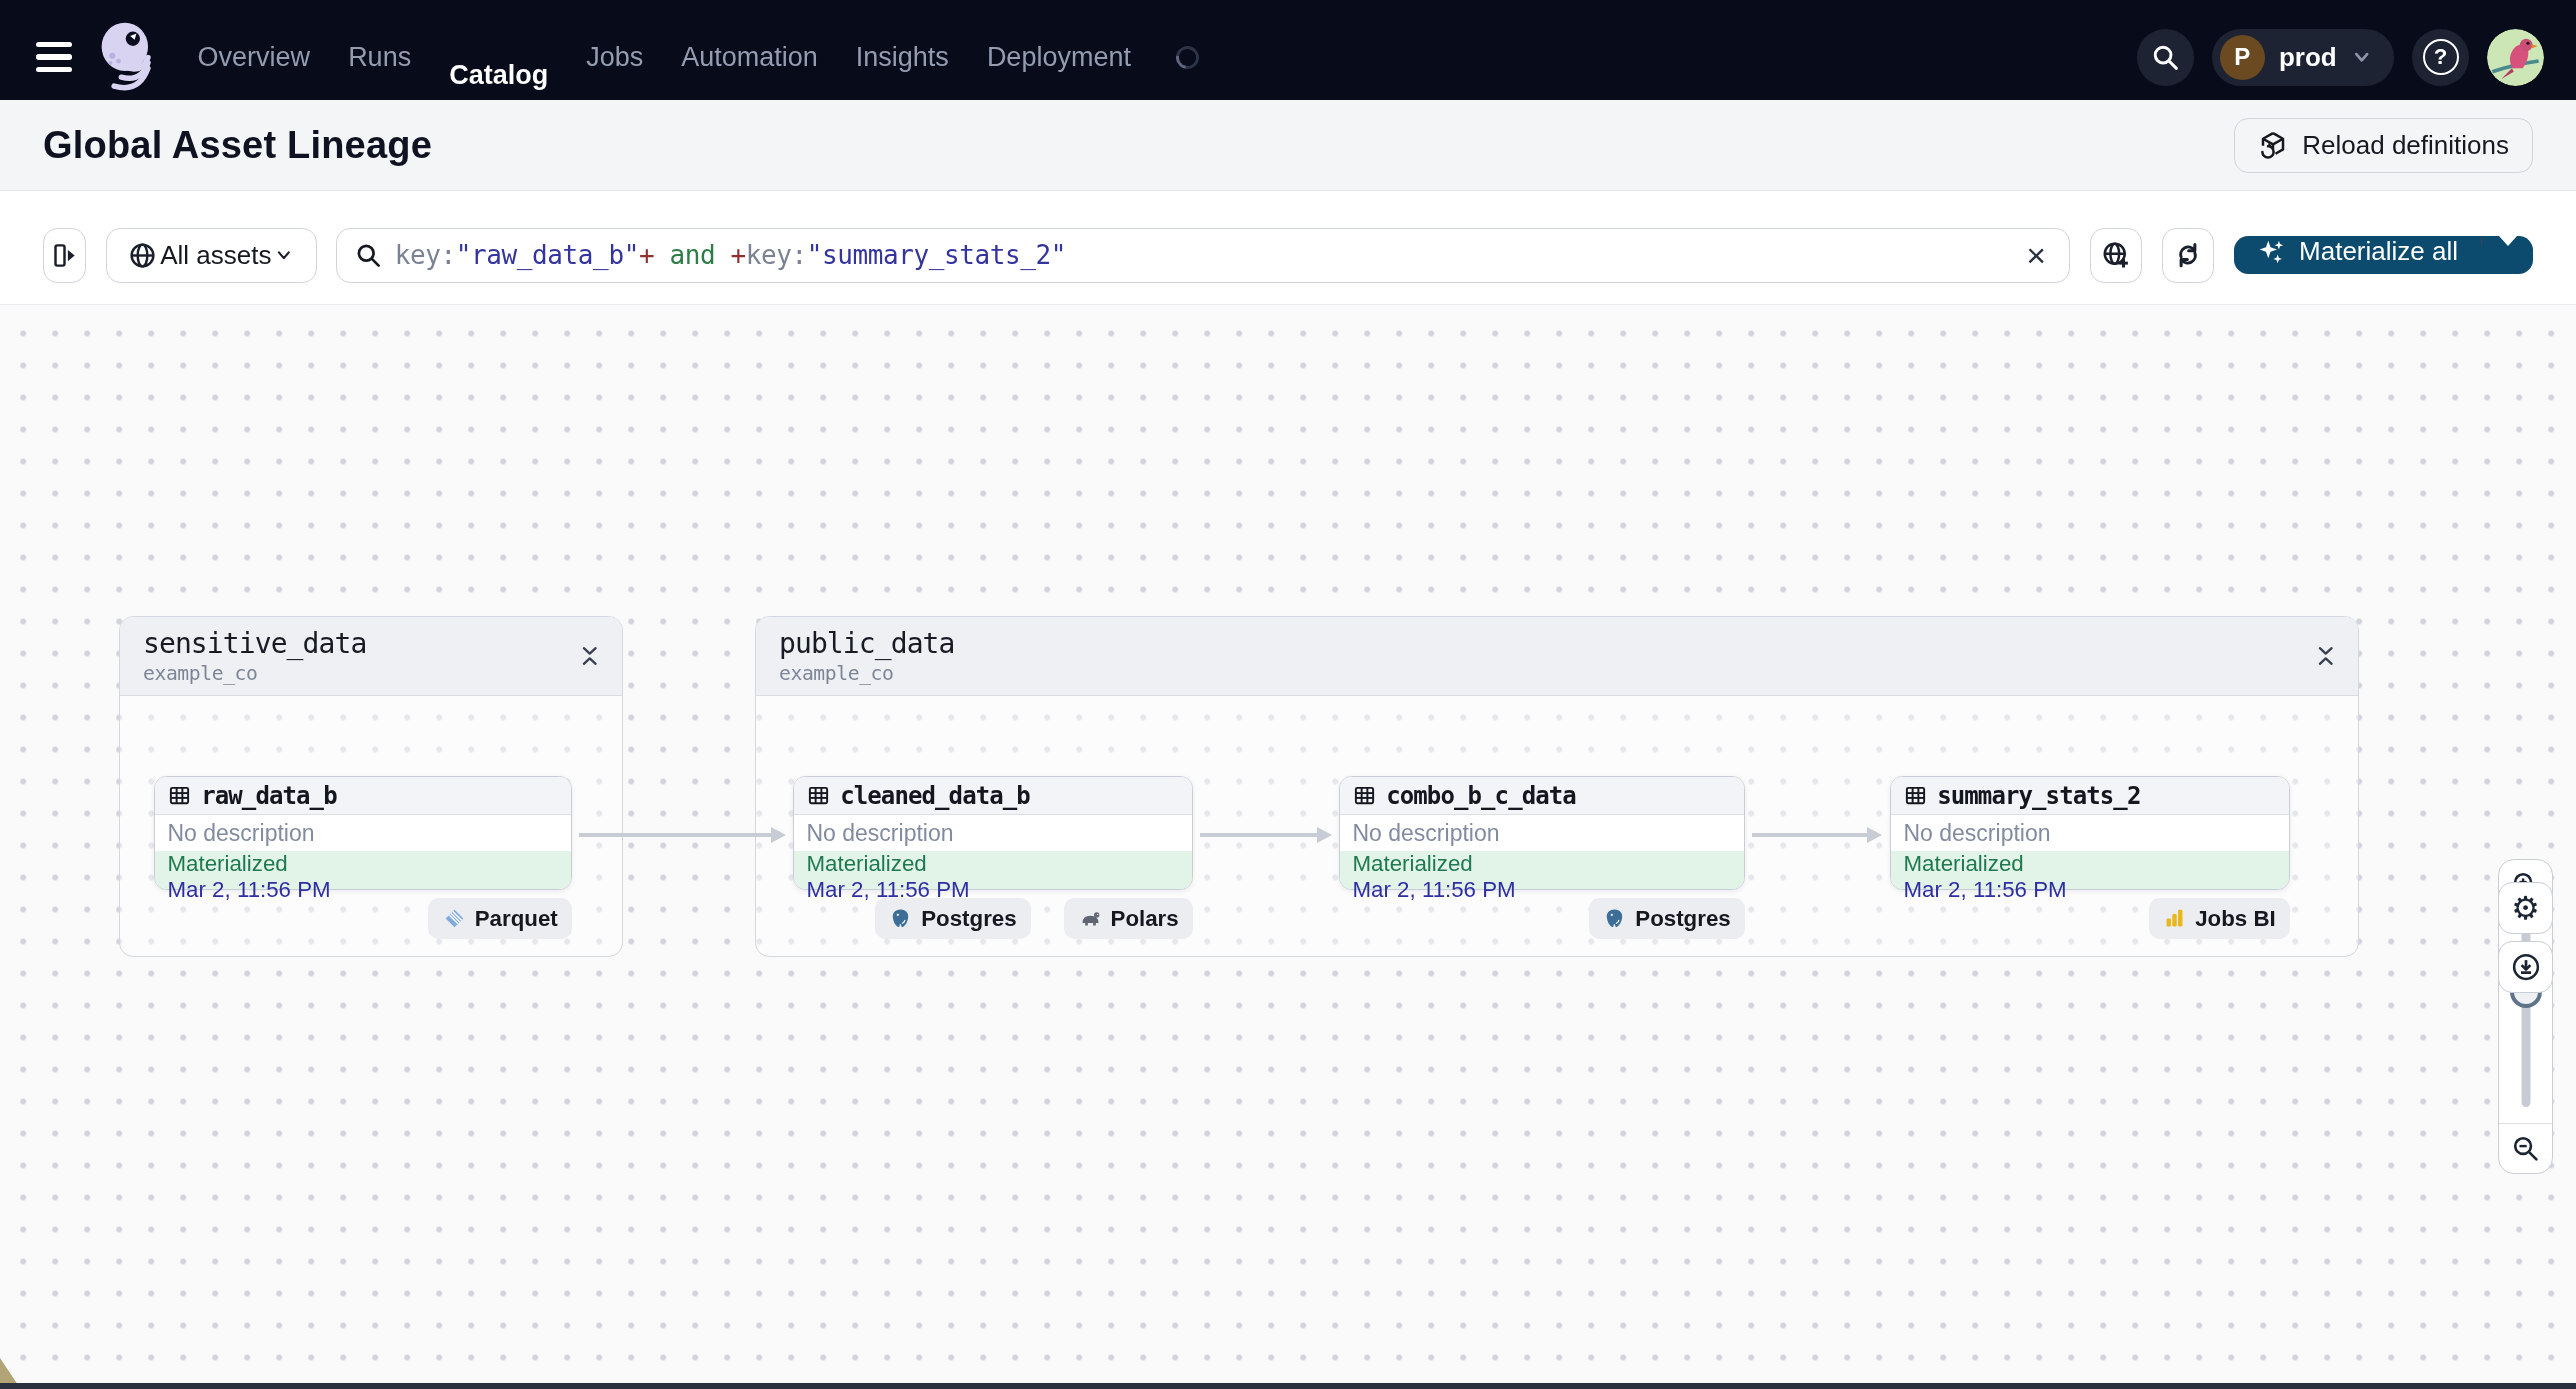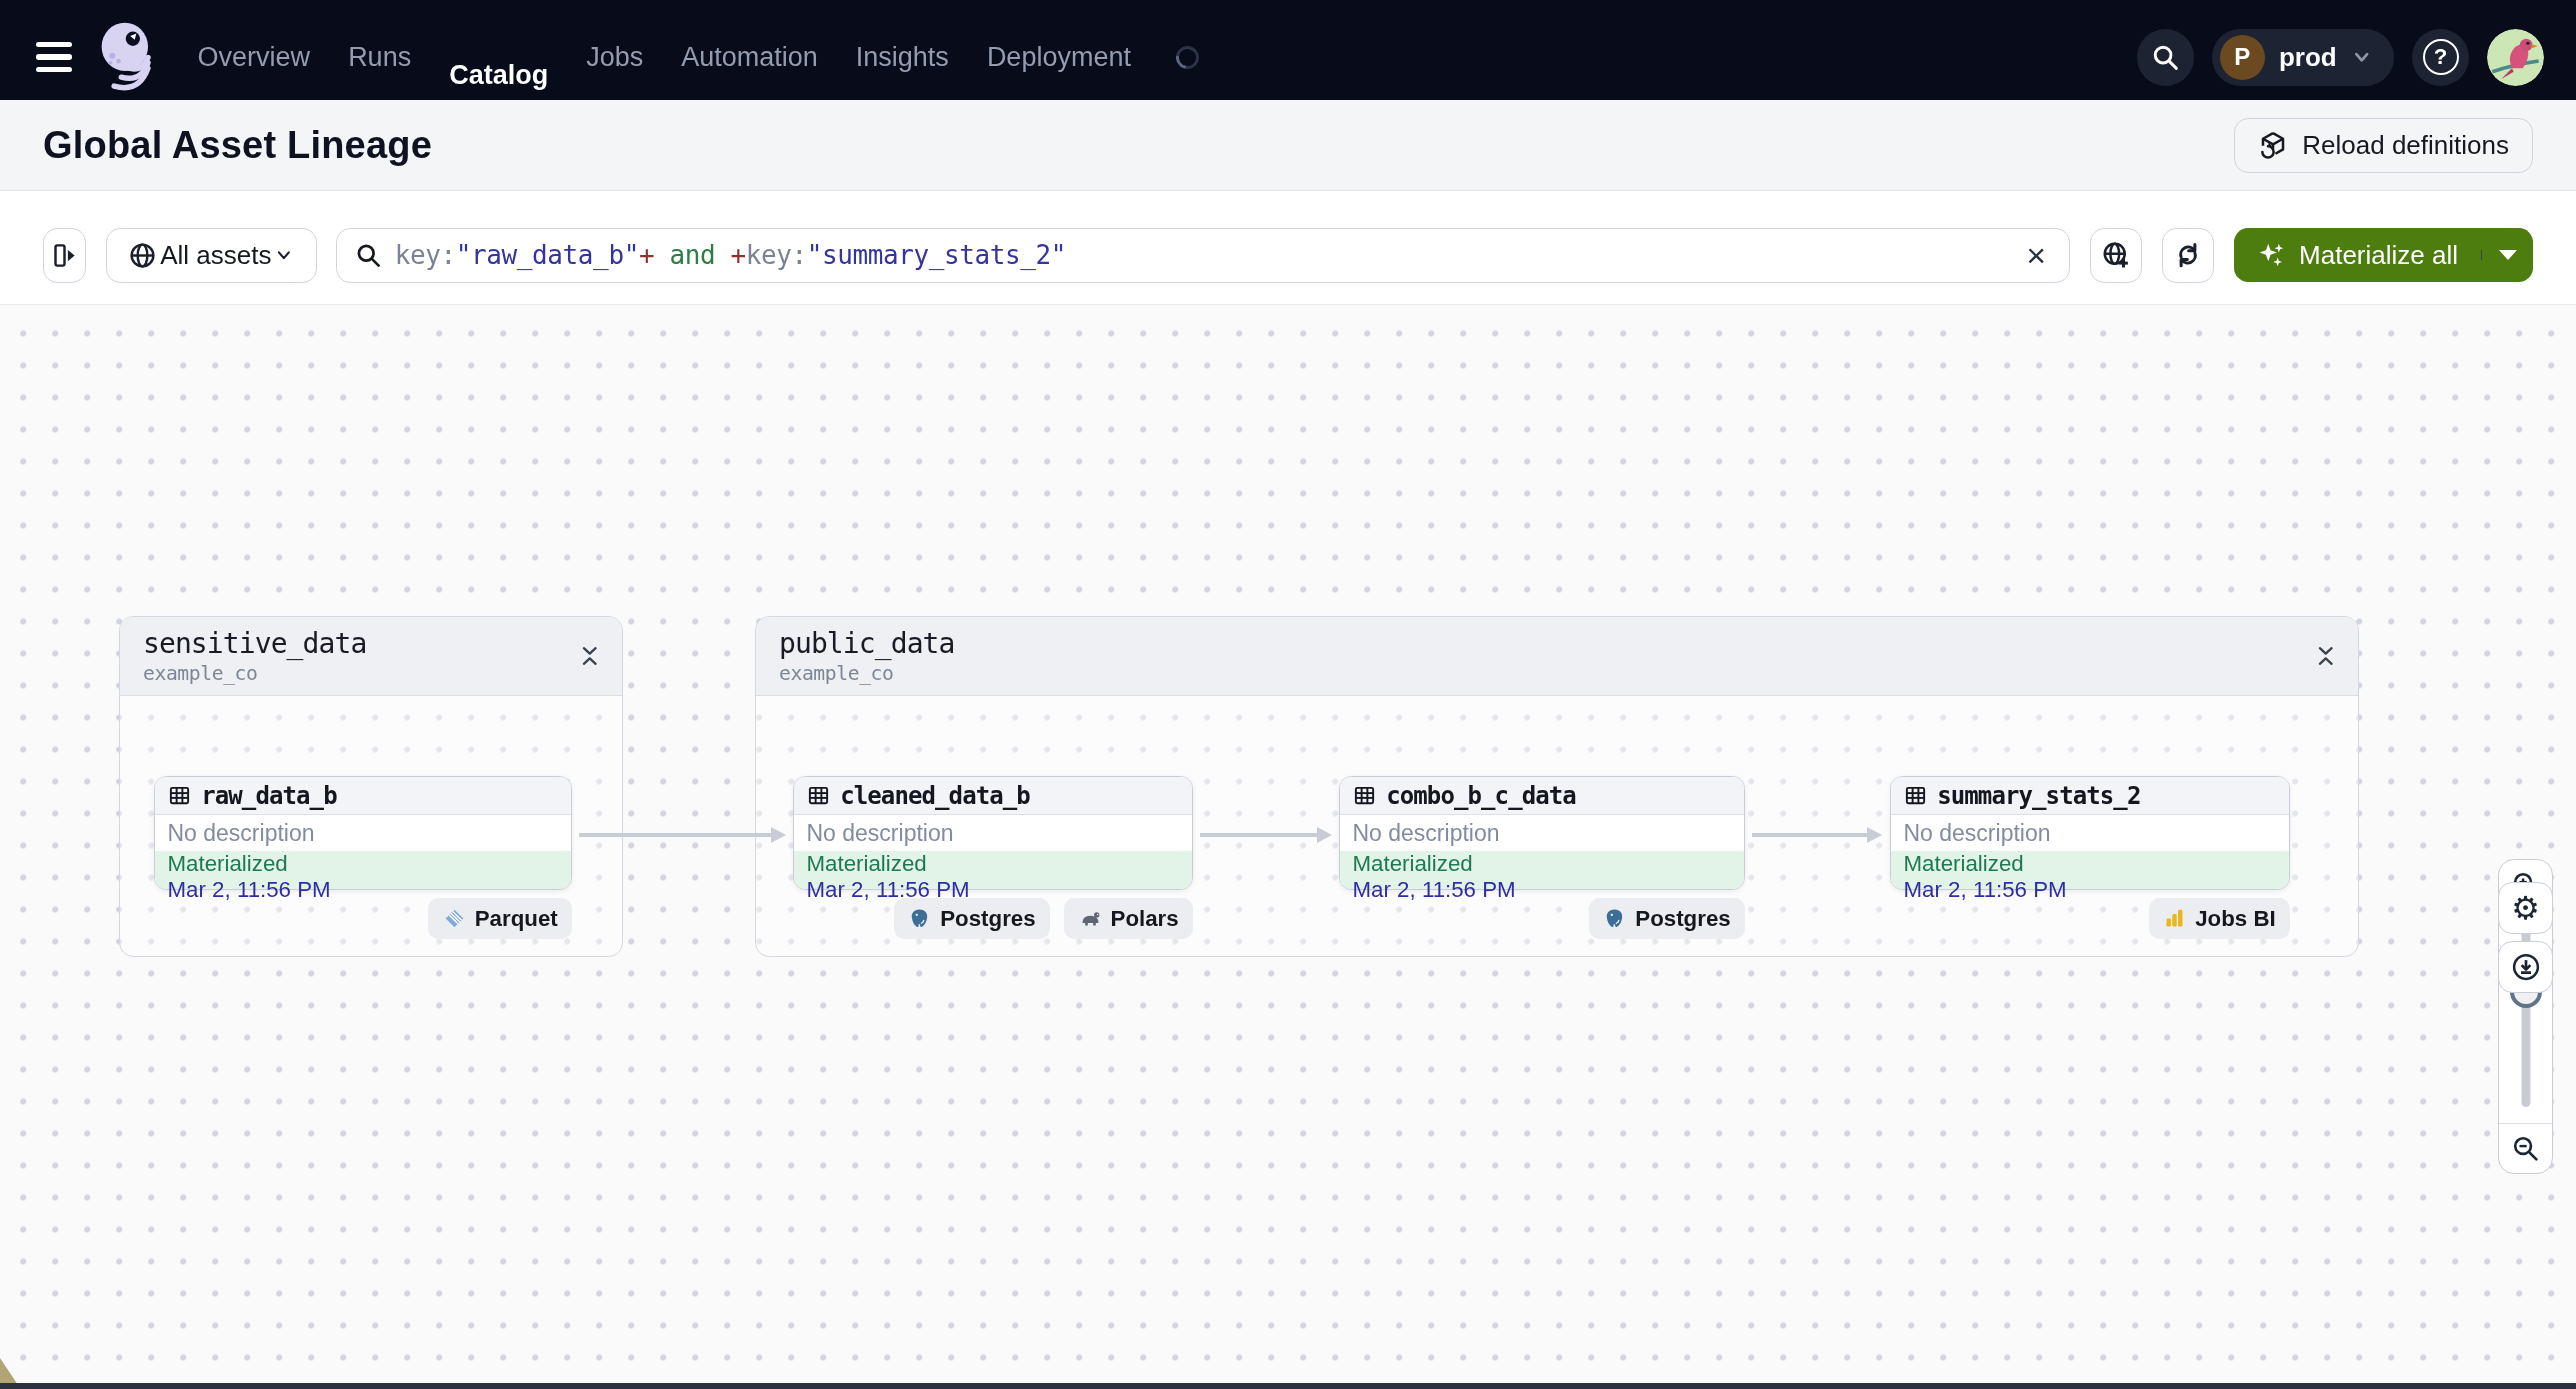--- a/index.html
+++ b/index.html
@@ -46,21 +46,21 @@
   .tb-btn { height:55px; border:1.8px solid #d0d4dc; border-radius:14.3px; background:#fff;
             display:flex; align-items:center; justify-content:center; cursor:pointer; }
   .tb-sq { width:52px; }
   .panel-toggle { width:43px; }
   .scope-btn { padding:0 21.5px; gap:3px; font-size:26px; color:#15181f; font-weight:500; }
   .search-box { flex:1; height:55px; border:1.8px solid #d0d4dc; border-radius:14.3px; background:#fff;
                 display:flex; align-items:center; padding:0 18px; gap:12.5px; cursor:text; }
   .query { font-size:26px; white-space:pre; flex:1; letter-spacing:-0.4px; }
   .q-field { color:#7b8294; } .q-value { color:#34349e; } .q-plus { color:#8f3131; } .q-and { color:#2e7d46; }
   .clear-x { font-size:34px; color:#2a3140; line-height:1; cursor:pointer; padding:0 5.4px; }
-  .materialize { height:54px; border-radius:14.3px; background:#4d7c0f; display:flex; align-items:center;
+  .materialize { height:38px; border-radius:14.3px; background:#0c4a6e; display:flex; align-items:flex-start;
                  overflow:hidden; cursor:pointer; }
   .mat-main { display:flex; align-items:center; gap:12.5px; padding:0 23px; color:#fff; font-size:26px; font-weight:500; }
   .mat-caret { width:52px; display:flex; align-items:center; justify-content:center; border-left:1.8px solid #3a4152; }
   .caret-down { width:0; height:0; border-left:9px solid transparent; border-right:9px solid transparent;
                 border-top:10.7px solid #fff; }
 
   
   .graph { position:absolute; left:0; top:304px; width:2576px; height:1085px; background:#fafafb;
            border-top:1.8px solid #e8eaee;
            background-image:radial-gradient(circle, #d2d4dd 2.7px, transparent 3.2px);
@@ -78,21 +78,21 @@
                display:flex; align-items:center; gap:10.7px; padding:0 12.5px; }
   .an-name { font-size:24px; font-weight:700; color:#14171f; letter-spacing:-0.9px; }
   .an-desc { height:36px; display:flex; align-items:center; padding:0 12.5px; font-size:23px; color:#828ba0; }
   .an-footer { height:38px; background:#e2f3e8; border-radius:0 0 10.7px 10.7px; display:flex; align-items:flex-start;
                justify-content:space-between; padding:0 12.5px;flex-direction:column; }
   .an-status { font-size:22.3px; color:#1e7a4e; }
   .an-time { font-size:22.3px; color:#2e2ea3; }
 
   .tag-row { position:absolute; display:flex; justify-content:flex-end; gap:14.3px; z-index:3; }
   .tag-pill { height:41px; background:#ecedf1; border-radius:10.7px; display:flex; align-items:center;
-              gap:9px; padding:0 14.3px; font-size:22.3px; font-weight:600; color:#15181f; }
+              gap:9px; padding:0 14.3px; font-size:22.3px; font-weight:600; color:#15181f;margin-left:19px; }
 
   .edge { position:absolute; height:3.6px; background:#c7ccd5; z-index:2; }
   .edge::after { content:""; position:absolute; right:-14.3px; top:-6.3px; width:0; height:0;
                  border-left:15px solid #c7ccd5; border-top:8px solid transparent; border-bottom:8px solid transparent; }
 
   
   .zoom-panel { position:absolute; left:2498px; top:554px; width:55px; height:315px; background:#fff;
                 border:1.8px solid #c8cdd6; border-radius:16px; display:flex; flex-direction:column; z-index:5; }
   .zp-btn { height:50px; display:flex; align-items:center; justify-content:center; cursor:pointer; }
   .zp-top { border-bottom:1.8px solid #dadde3; }

